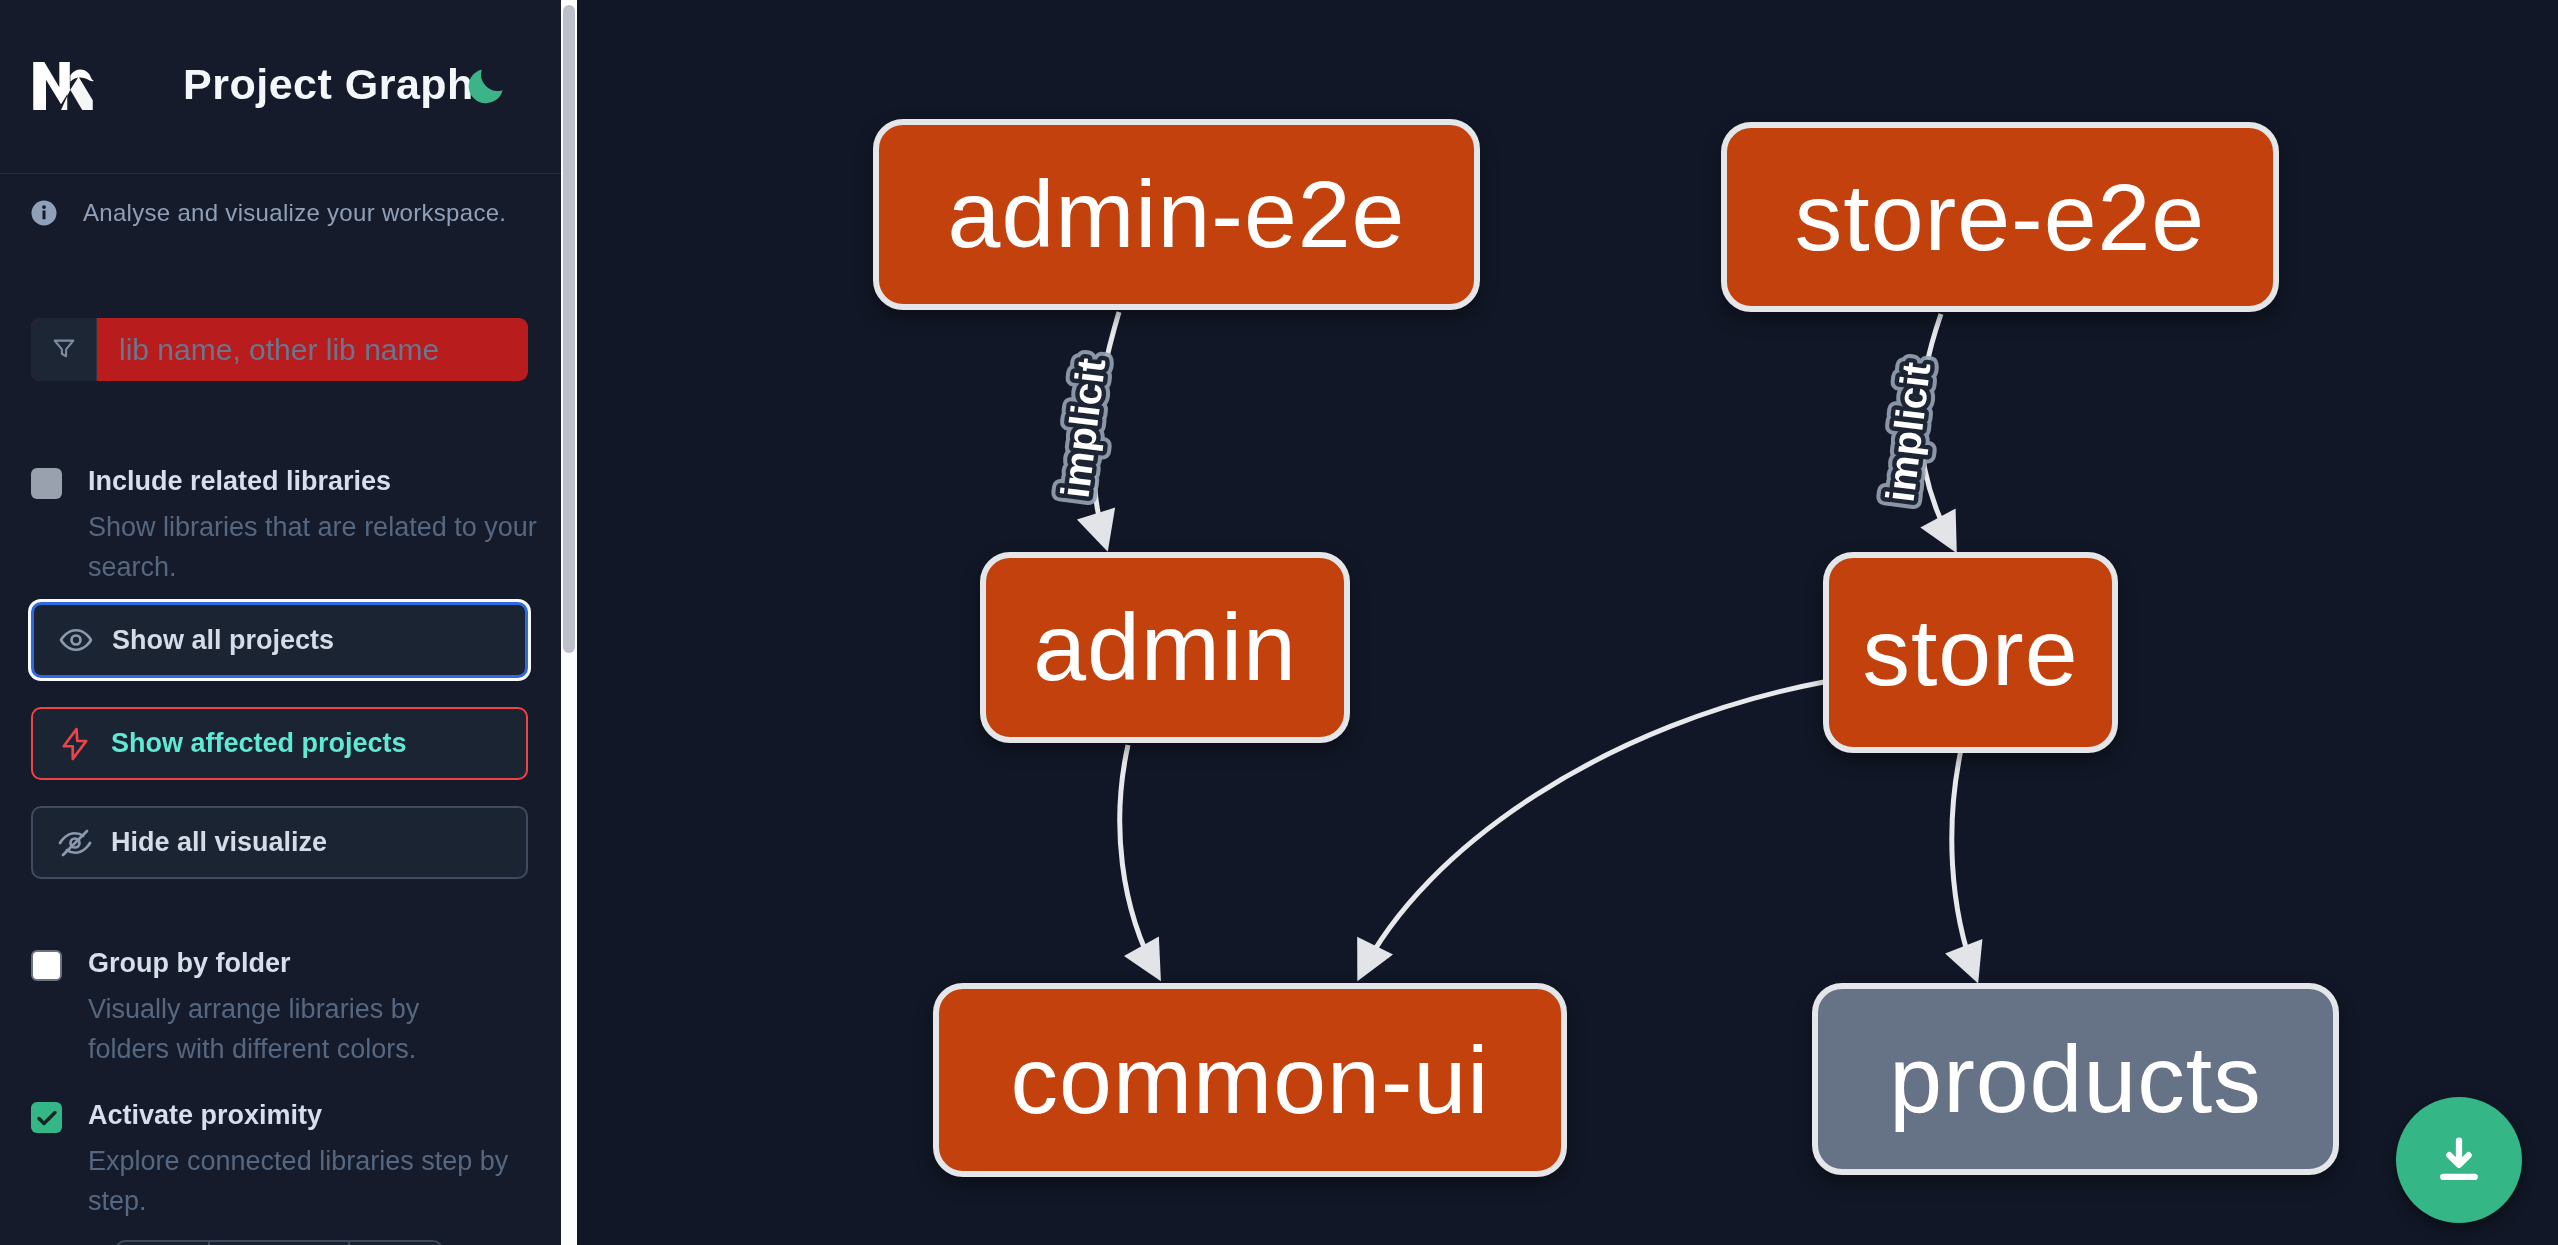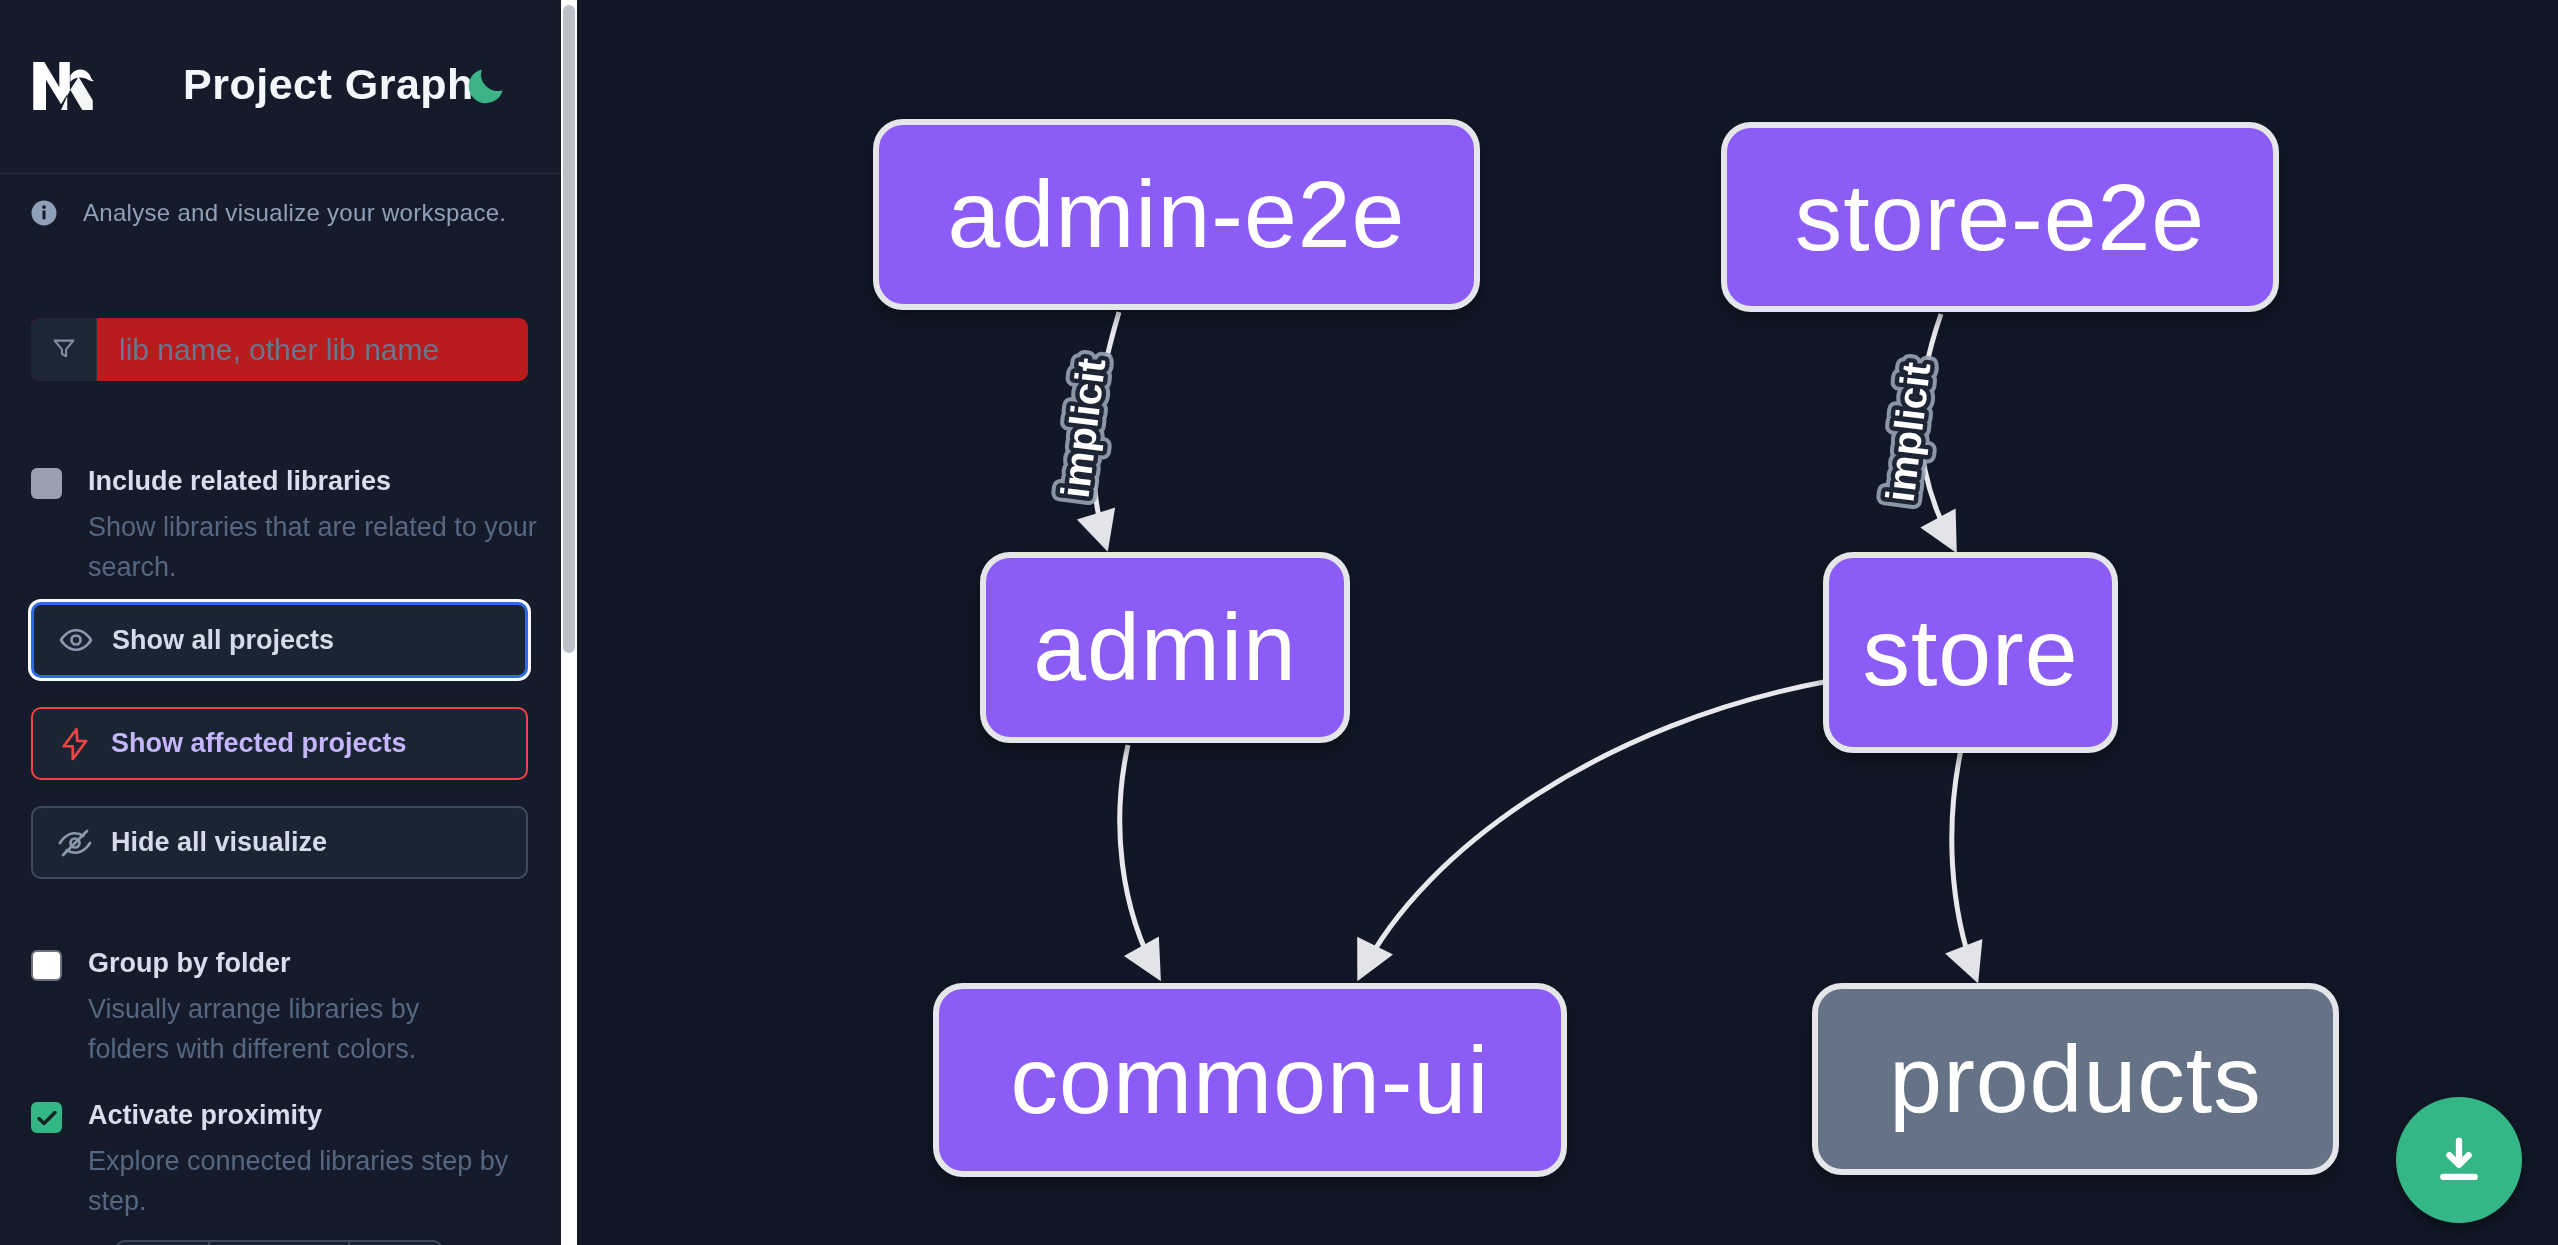--- a/index.html
+++ b/index.html
@@ -10,21 +10,21 @@
   .canvas { position:absolute; inset:0; background:#111726; }
   .edge-layer { position:absolute; left:0; top:0; width:2558px; height:1245px; pointer-events:none; }
   .edge { stroke:#e8e9ec; stroke-width:5; fill:none; }
   .edge-label-halo  { font-size:40px; font-weight:bold; fill:#fff; stroke:#98a3b4; stroke-width:17px; stroke-linejoin:round; opacity:.9; }
   .edge-label-dark  { font-size:40px; font-weight:bold; fill:#fff; stroke:#1d2535; stroke-width:9px;  stroke-linejoin:round; }
   .edge-label-fill  { font-size:40px; font-weight:bold; fill:#ffffff; stroke:none; }
 
   .node { position:absolute; display:flex; align-items:center; justify-content:center;
           border:6px solid #e4e6e9; border-radius:30px; color:#ffffff; font-size:95px;
           font-weight:400; letter-spacing:1px; box-shadow:0 8px 18px rgba(0,0,0,.35); cursor:pointer; }
-  .node.pink { background:#8b5cf6; }
+  .node.pink { background:#c2410c; }
   .node.gray { background:#667386; }
 
   .fab { position:absolute; left:2396px; top:1097px; width:126px; height:126px; border-radius:50%;
          background:#35b687; display:flex; align-items:center; justify-content:center; cursor:pointer;
          box-shadow:0 6px 14px rgba(0,0,0,.4); }
 
   
   .sidebar { position:absolute; left:0; top:0; width:561px; height:1245px; background:#151b2a; overflow:hidden; }
   .sb-header { position:absolute; left:0; top:0; width:561px; height:174px; border-bottom:1px solid #252e40;
                display:flex; align-items:center; }
@@ -49,21 +49,21 @@
   .cb-box.white { background:#ffffff; border:2px solid #6b7280; }
   .cb-box.green { background:#35b687; display:flex; align-items:center; justify-content:center; }
   .cb-label { margin-left:57px; font-size:27px; font-weight:700; color:#d6dfeb; cursor:pointer; }
   .cb-desc  { margin-left:57px; margin-top:10px; font-size:27px; line-height:40px; color:#566781; }
 
   .sb-btn { position:absolute; left:31px; width:497px; height:73px; border-radius:10px; background:#1b2433;
             display:flex; align-items:center; gap:18px; padding:0 24px; cursor:pointer;
             font-family:"Liberation Sans", sans-serif; font-size:27px; font-weight:700; color:#d5dce8;
             border:2px solid #3f4b5f; }
   .sb-btn.focused { height:76px; border:3px solid #2f6ae0; box-shadow:0 0 0 3px #f8fafc; }
-  .sb-btn.danger  { border-color:#ee4446; color:#c4b5fd; }
+  .sb-btn.danger  { border-color:#ee4446; color:#5eead4; }
 
   .stepper { position:absolute; left:115px; top:1240px; width:328px; height:24px;
              border:2px solid #3c485c; border-bottom:none; border-radius:10px 10px 0 0; background:#1a2231; display:flex; }
   .stepper .seg { flex:none; height:100%; border-right:2px solid #3c485c; }
 
   .scrollbar { position:absolute; left:561px; top:0; width:16px; height:1245px; background:#fdfdfd; }
   .scrollbar .thumb { position:absolute; left:2px; top:5px; width:12px; height:648px; background:#bcc1c9; border-radius:7px; }
 
   svg { display:block; }
 </style>

